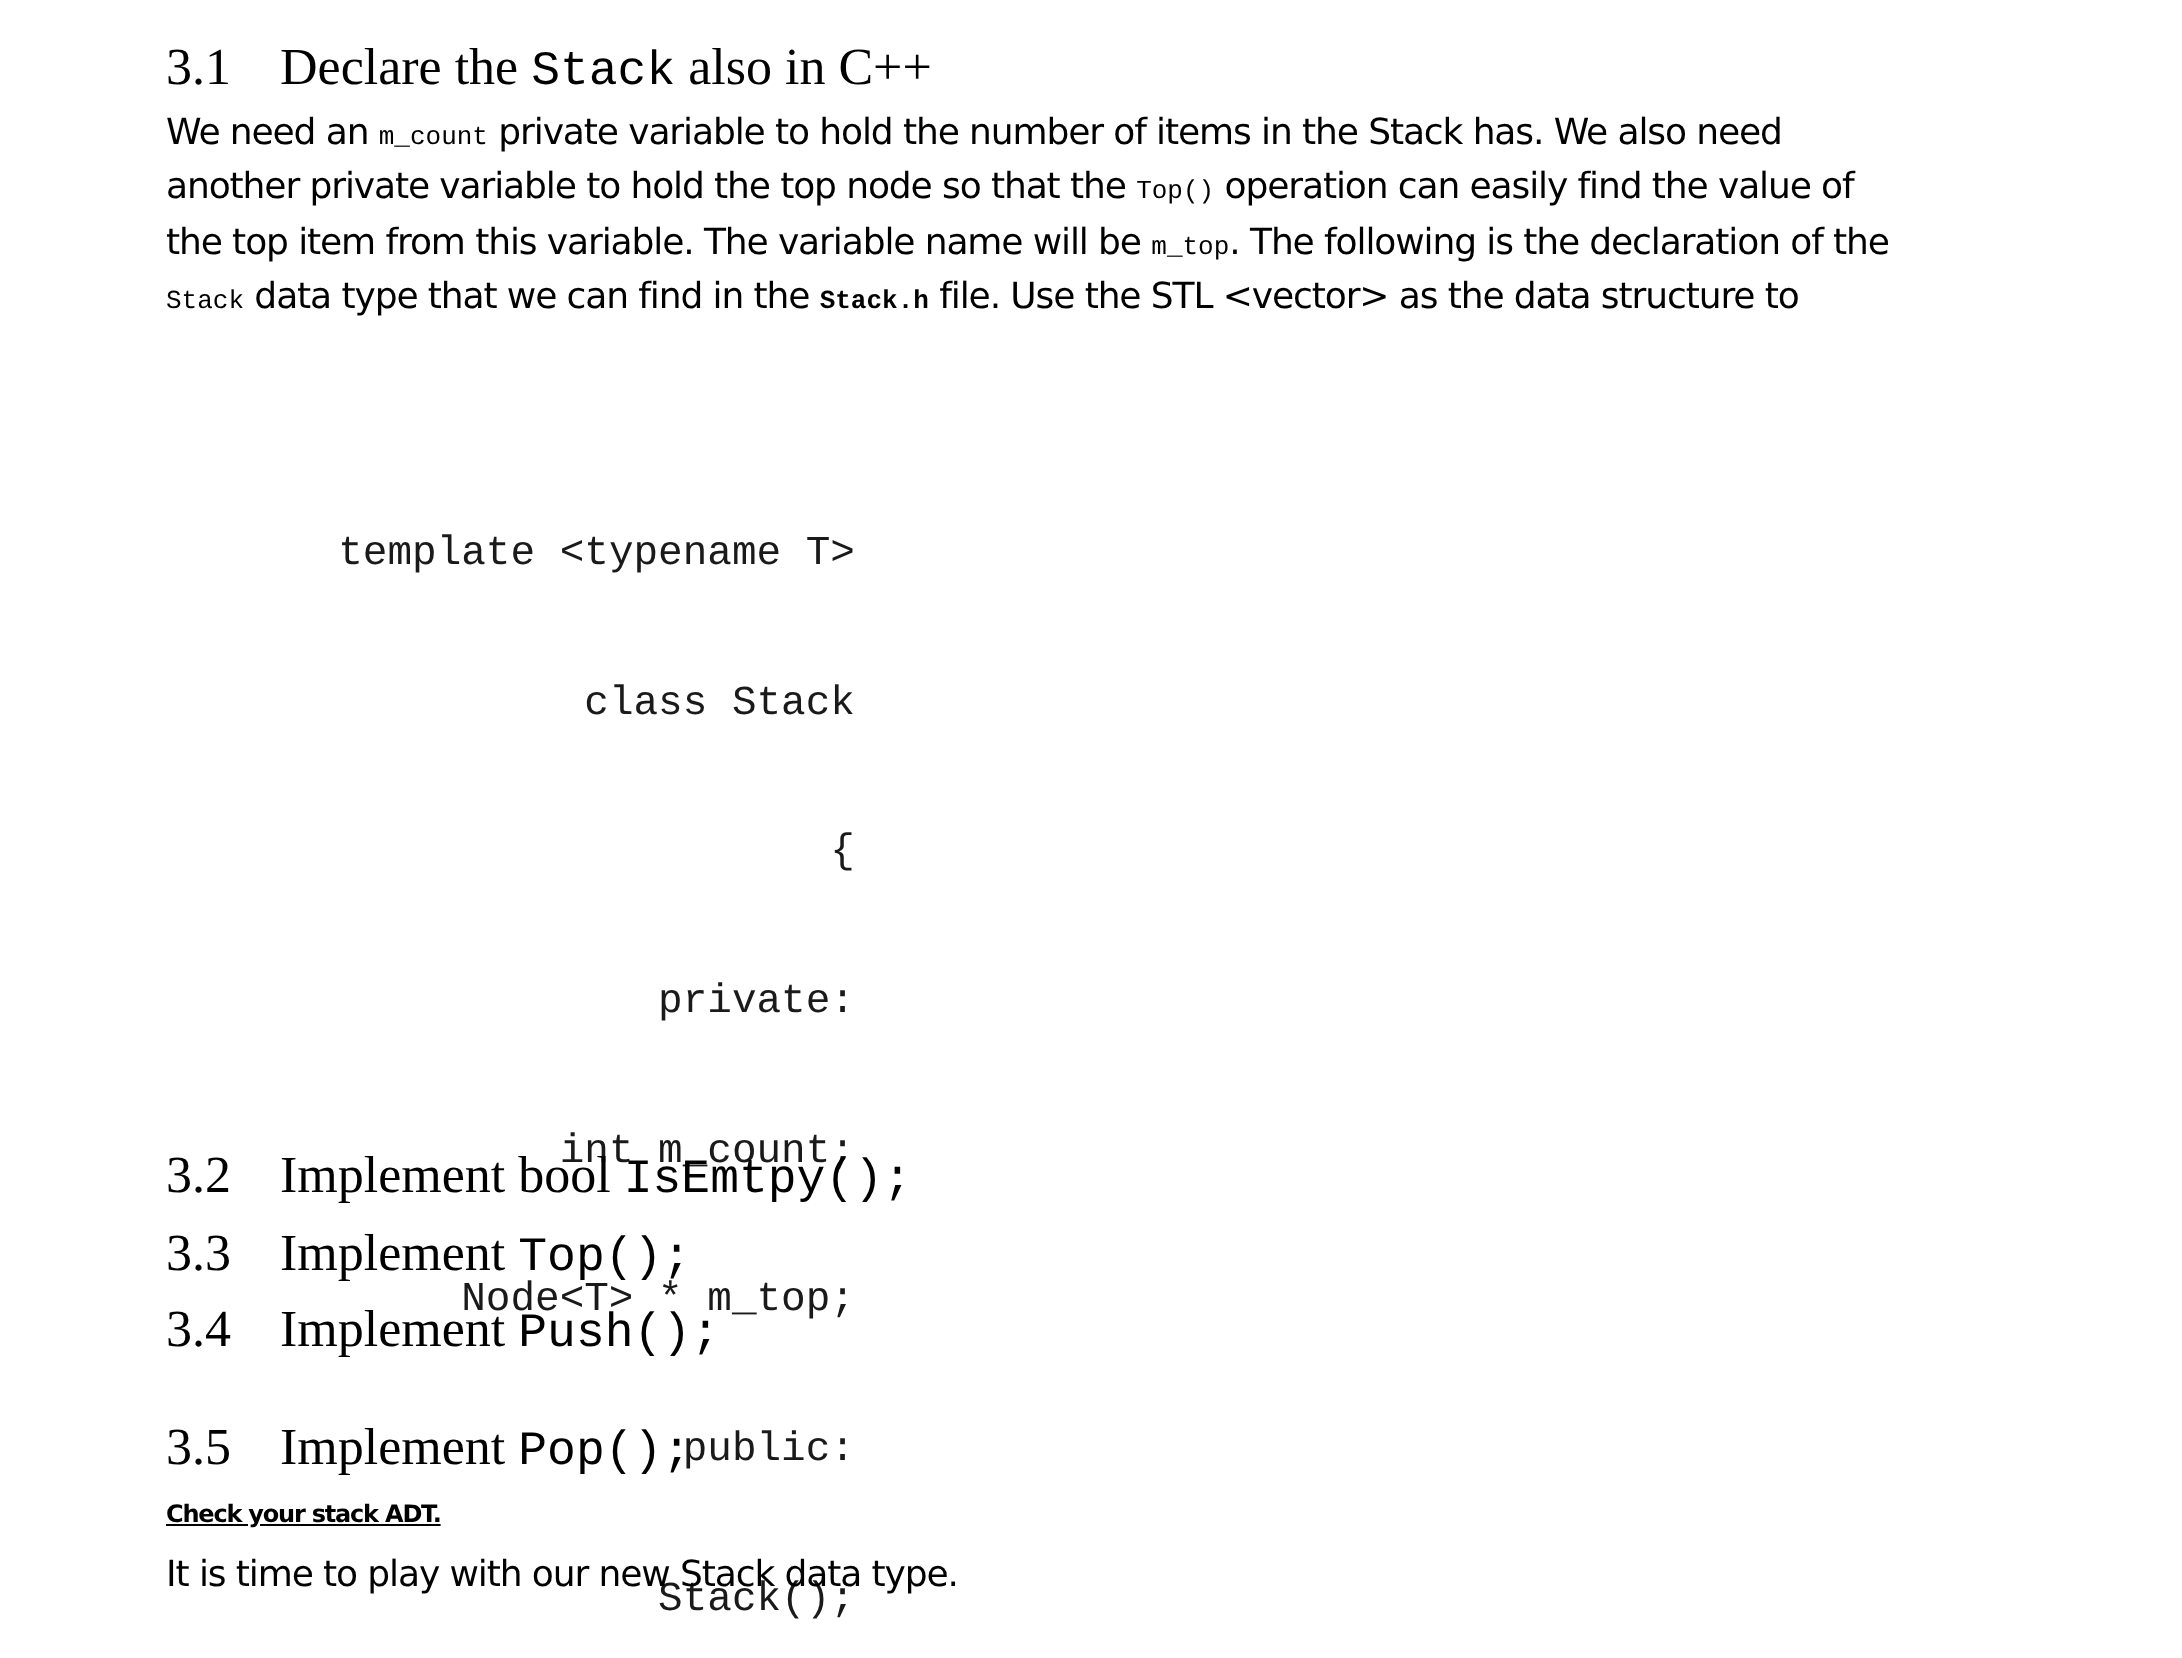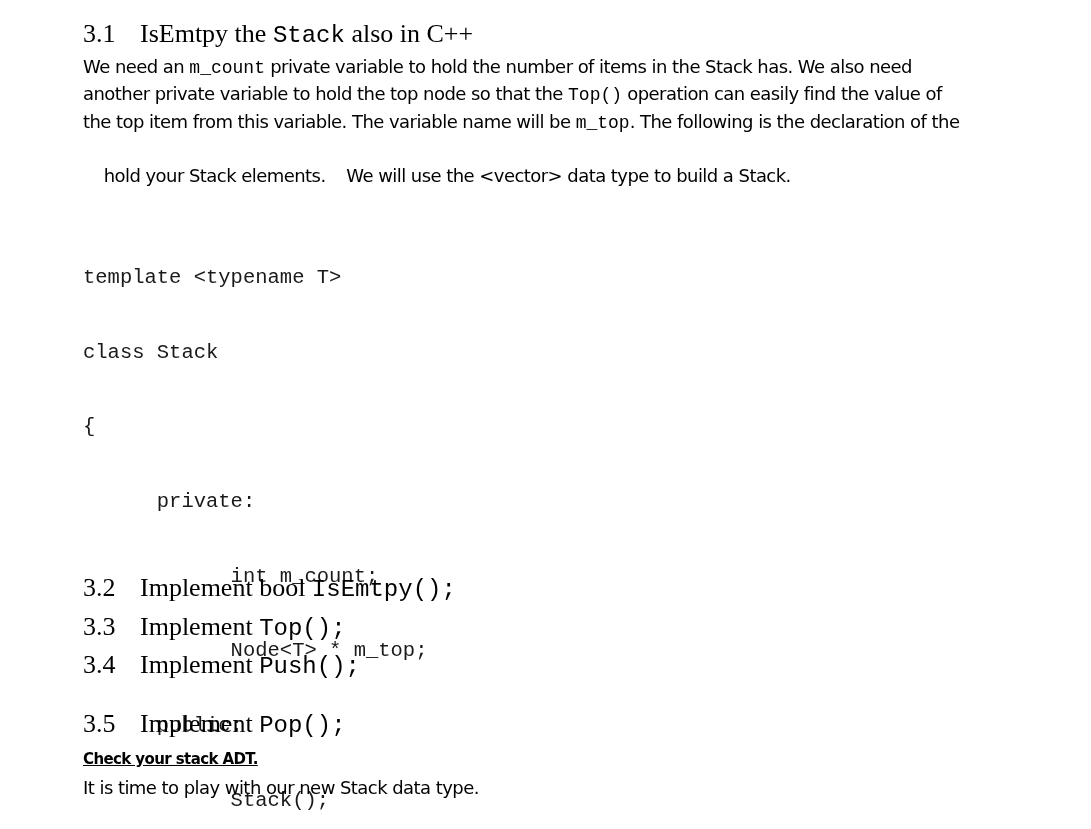--- a/index.html
+++ b/index.html
@@ -38,86 +38,86 @@
       left: 83px;
       top: 53px;
       width: 960px;
       font-family: "DejaVu Sans", sans-serif;
       font-size: 18px;
       line-height: 27.3px;
       letter-spacing: -0.55px;
     }
     .para .line { white-space: nowrap; height: 27.3px; }
     .para .mono {
-      font-size: 18px;
+      font-size: 13px;
       letter-spacing: 0;
     }
     .para .mono.bold { font-weight: bold; }
 
     .code {
       font-family: "Liberation Mono", monospace;
       font-size: 20.5px;
       line-height: 24.9px;
       white-space: pre;
       color: #1a1a1a;
     }
-    .code .ln { height: 24.9px; }
+    .code .ln { height: 24.9px; text-align: right; }
 
     .task {
       left: 83px;
       font-family: "Liberation Serif", serif;
       font-size: 26px;
       line-height: 30px;
       white-space: nowrap;
     }
     .task .num {
       display: inline-block;
       width: 57px;
     }
     .task .mono { font-size: 24px; }
 
     .check-title {
       left: 83px;
       top: 750px;
       font-family: "DejaVu Sans", sans-serif;
       font-weight: bold;
-      font-size: 15px;
+      font-size: 12px;
       letter-spacing: -0.6px;
       text-decoration: underline;
       white-space: nowrap;
     }
     .check-body {
       left: 83px;
       top: 777px;
       font-family: "DejaVu Sans", sans-serif;
       font-size: 18px;
       letter-spacing: -0.55px;
       white-space: nowrap;
       text-align: center;
     }
   </style>
 </head>
 <body>
 
 <div class="abs heading" style="left:83px; top:19px;">
-  <span class="num">3.1</span><span>IsEmtpy the </span><span class="mono">Stack</span><span> also in C++</span>
+  <span class="num">3.1</span><span>Declare the </span><span class="mono">Stack</span><span> also in C++</span>
 </div>
 
 <div class="abs para">
   <div class="line">
     <span>We need an </span><span class="mono">m_count</span><span> private variable to hold the number of items in the Stack has. We also need</span>
   </div>
   <div class="line">
     <span>another private variable to hold the top node so that the </span><span class="mono">Top()</span><span> operation can easily find the value of</span>
   </div>
   <div class="line">
     <span>the top item from this variable. The variable name will be </span><span class="mono">m_top</span><span>. The following is the declaration of the</span>
   </div>
-  <div class="line" style="white-space:pre;">
-    <span>hold your Stack elements.    We will use the &lt;vector&gt; data type to build a Stack.</span>
+  <div class="line">
+    <span class="mono">Stack</span><span> data type that we can find in the </span><span class="mono bold">Stack.h</span><span> file.  Use the STL &lt;vector&gt; as the data structure to</span>
   </div>
 </div>
 
 <div class="abs code" style="left:83px; top:216px;">
   <div class="ln">template &lt;typename T&gt;</div>
   <div class="ln">class Stack</div>
   <div class="ln">{</div>
   <div class="ln">      private:</div>
   <div class="ln">            int m_count;</div>
   <div class="ln">            Node&lt;T&gt; * m_top;</div>

